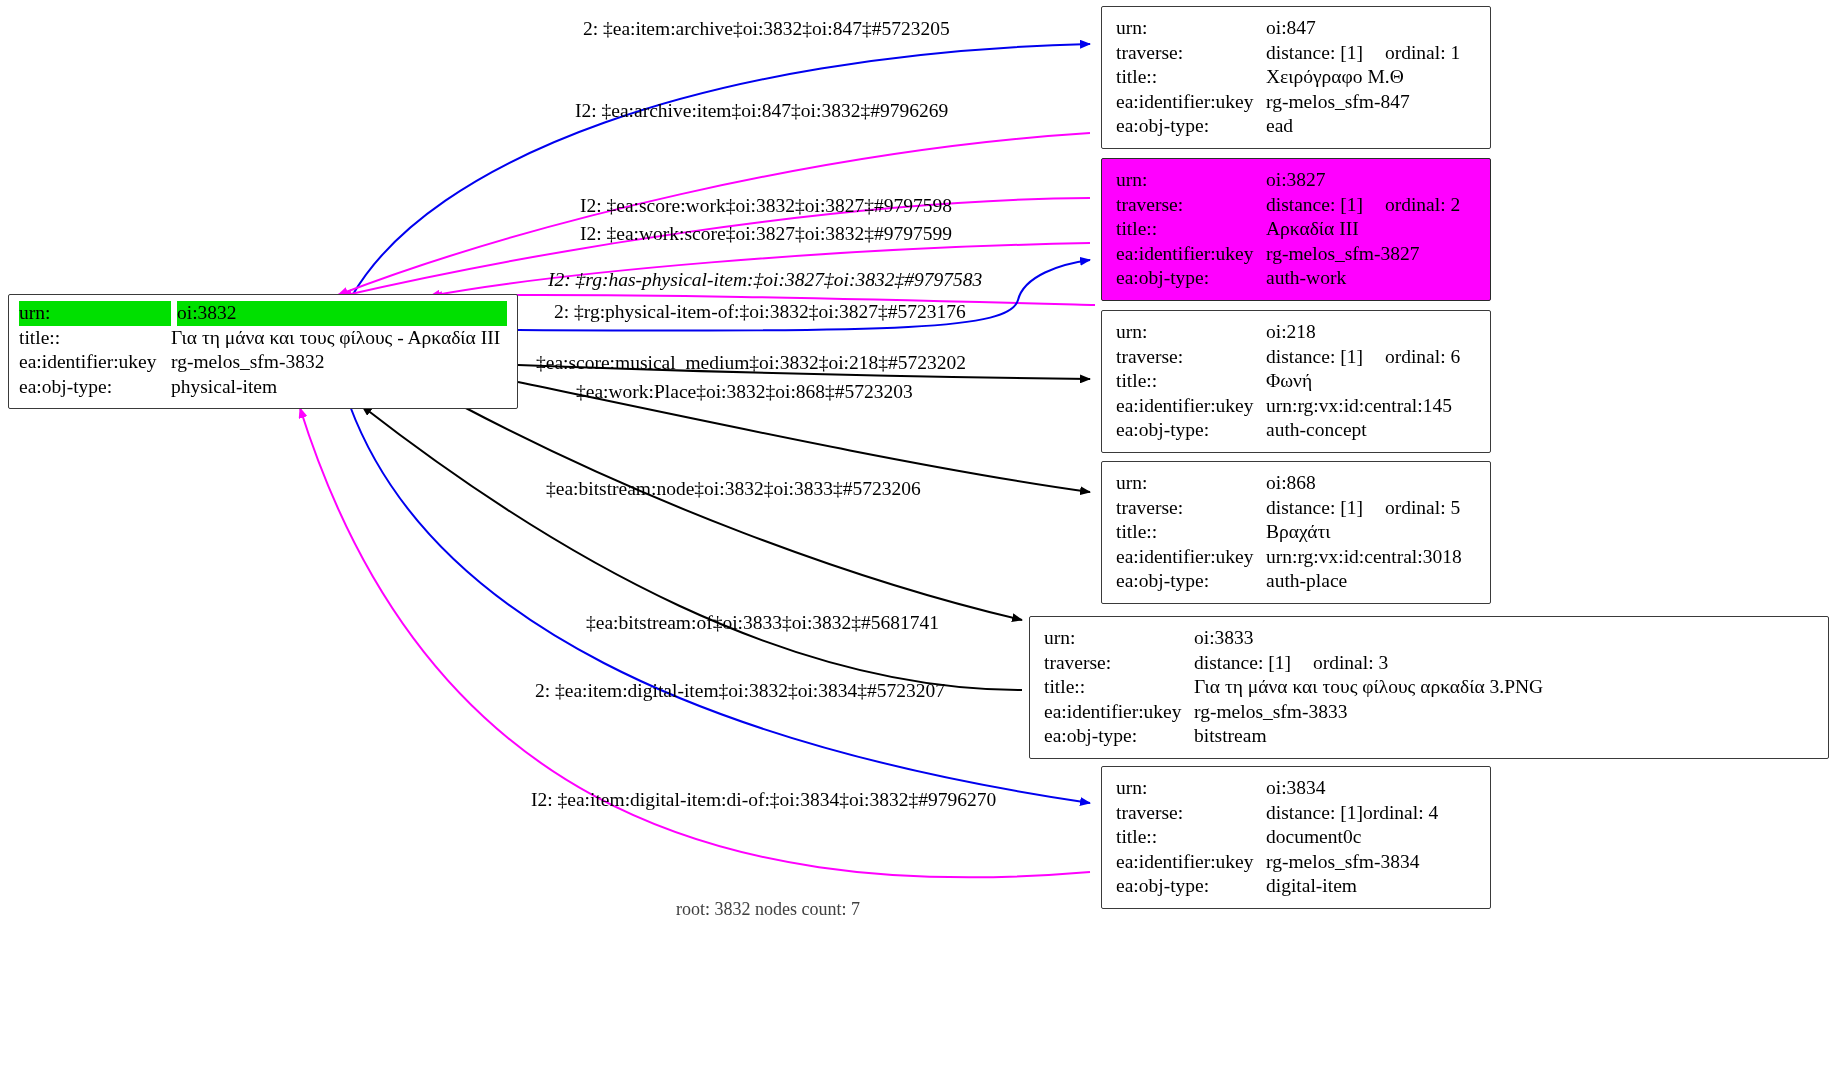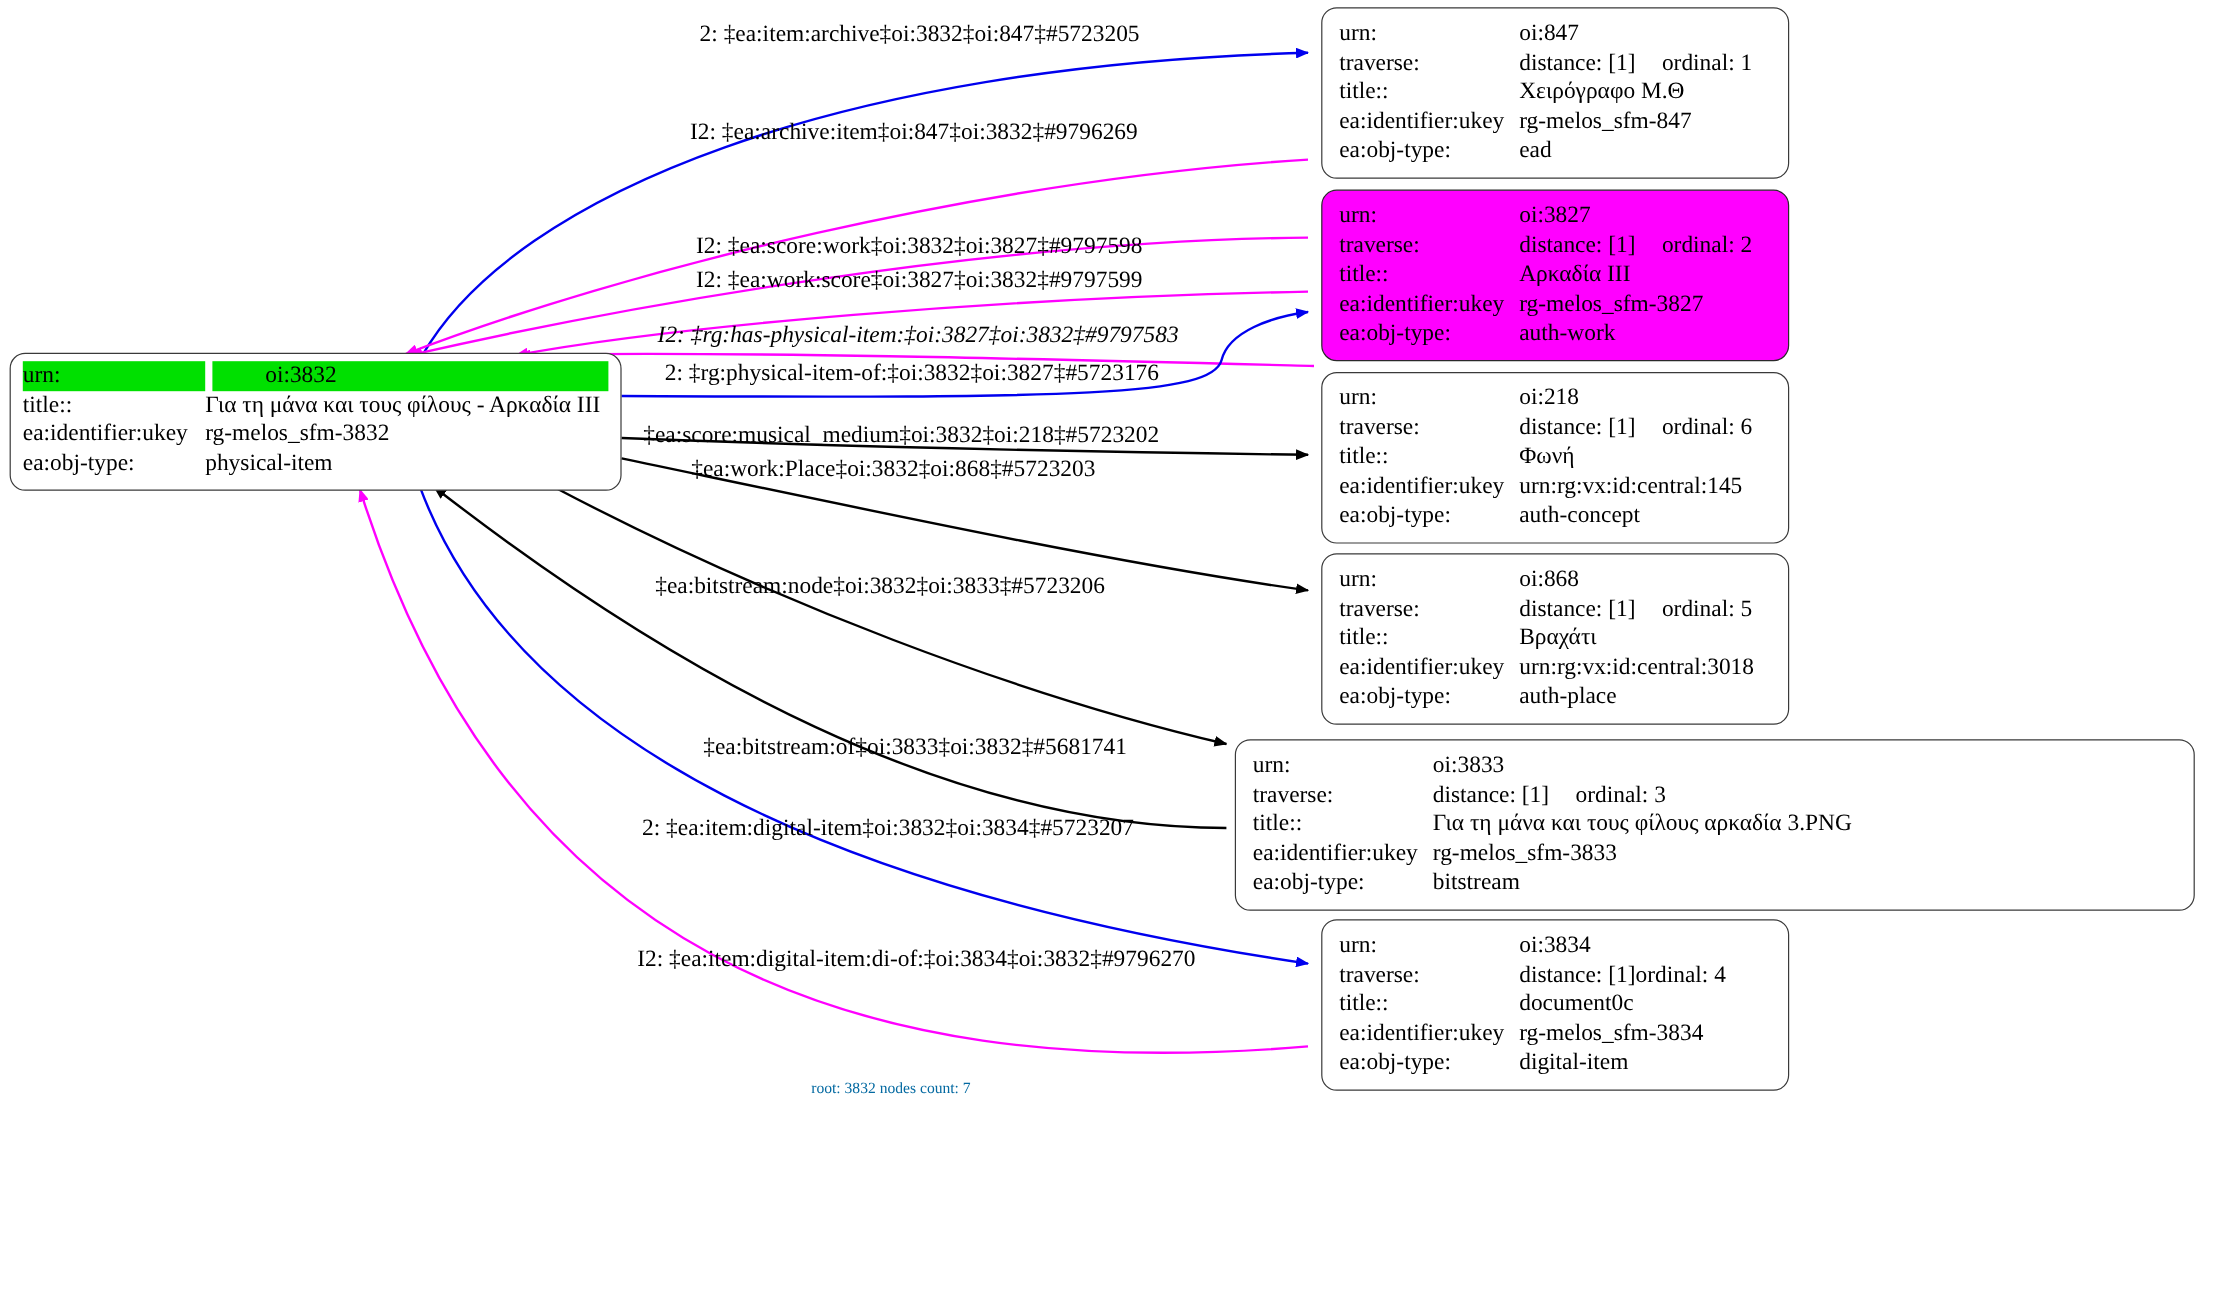--- a/index.html
+++ b/index.html
@@ -25,21 +25,21 @@
     width: 1845px;
     height: 1089px;
     pointer-events: none;
   }
 
   
   .node {
     position: absolute;
     box-sizing: border-box;
     border: 1.6px solid #3a3a3a;
-    border-radius: 13px;
+    border-radius: 2px;
     background: #ffffff;
     padding: 9px 14px 9px 14px;
     font-size: 19.5px;
     line-height: 1.26;
     white-space: nowrap;
   }
   .node.filled {
     background: #ff00ff;
     border-color: #2a2a2a;
   }
@@ -78,23 +78,23 @@
   
   .edge-label {
     position: absolute;
     font-size: 19.5px;
     white-space: nowrap;
     color: #000000;
     line-height: 1;
   }
   .caption {
     position: absolute;
-    font-size: 13px;
+    font-size: 18px;
     white-space: nowrap;
-    color: #0369a1;
+    color: #404040;
   }
 </style>
 </head>
 <body>
 
 <div id="canvas">
 
   <svg id="edge-layer" viewBox="0 0 1845 1089" xmlns="http://www.w3.org/2000/svg">
     <defs>
       <marker id="ah-blue" markerWidth="11" markerHeight="9" refX="10" refY="4.5" orient="auto" markerUnits="userSpaceOnUse">
@@ -142,21 +142,21 @@
   <div class="edge-label" style="left:536px; top:353px;">‡ea:score:musical_medium‡oi:3832‡oi:218‡#5723202</div>
   <div class="edge-label" style="left:576px; top:382px;">‡ea:work:Place‡oi:3832‡oi:868‡#5723203</div>
   <div class="edge-label" style="left:546px; top:479px;">‡ea:bitstream:node‡oi:3832‡oi:3833‡#5723206</div>
   <div class="edge-label" style="left:586px; top:613px;">‡ea:bitstream:of‡oi:3833‡oi:3832‡#5681741</div>
   <div class="edge-label" style="left:535px; top:681px;">2: ‡ea:item:digital-item‡oi:3832‡oi:3834‡#5723207</div>
   <div class="edge-label" style="left:531px; top:790px;">I2: ‡ea:item:digital-item:di-of:‡oi:3834‡oi:3832‡#9796270</div>
 
   <div class="node" id="node-root" style="left:8px; top:294px; width:510px;">
     <div class="row urnrow">
       <span class="k hl">urn:</span>
-      <span class="v hl" style="flex:1 1 auto;padding-left:44px;">oi:3832</span>
+      <span class="v hl" style="flex:1 1 auto;">oi:3832</span>
     </div>
     <div class="row">
       <span class="k">title::</span>
       <span class="v">Για τη μάνα και τους φίλους - Αρκαδία III</span>
     </div>
     <div class="row">
       <span class="k">ea:identifier:ukey</span>
       <span class="v">rg-melos_sfm-3832</span>
     </div>
     <div class="row">

